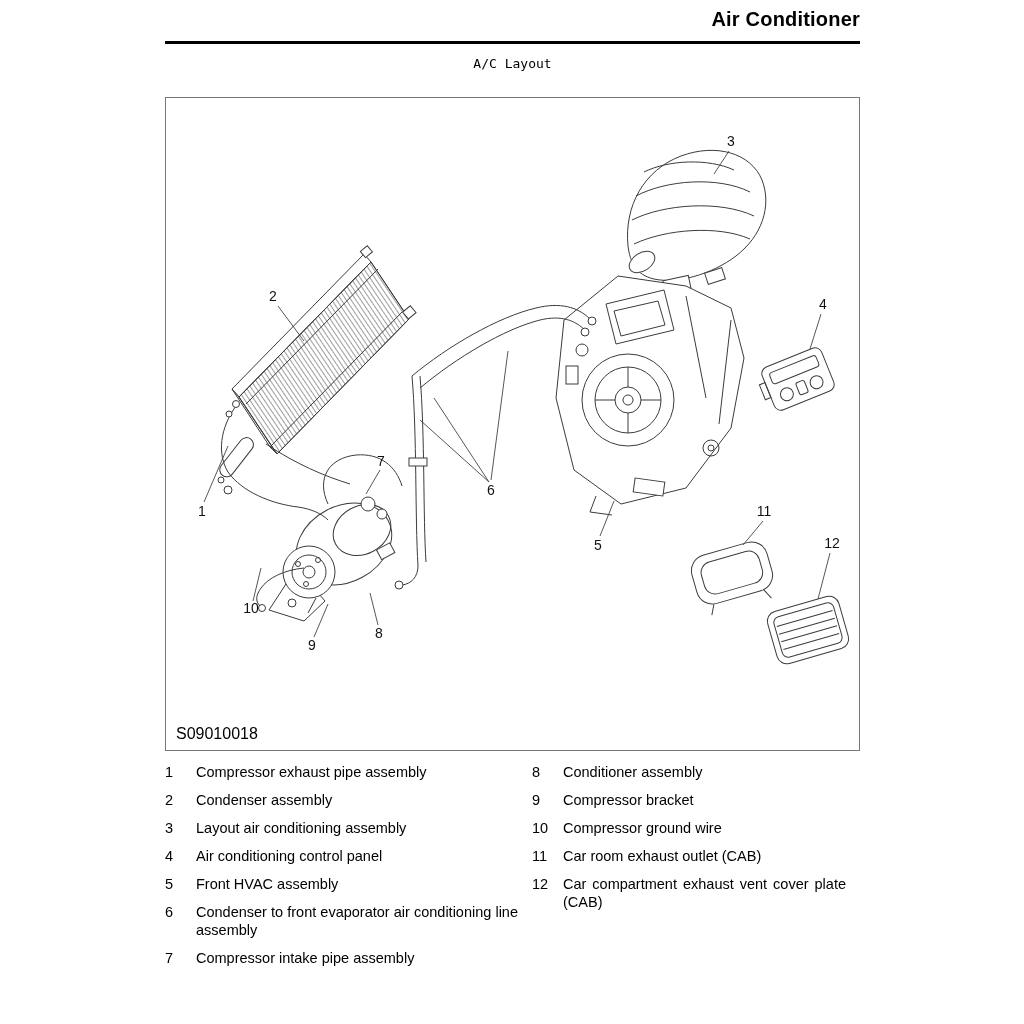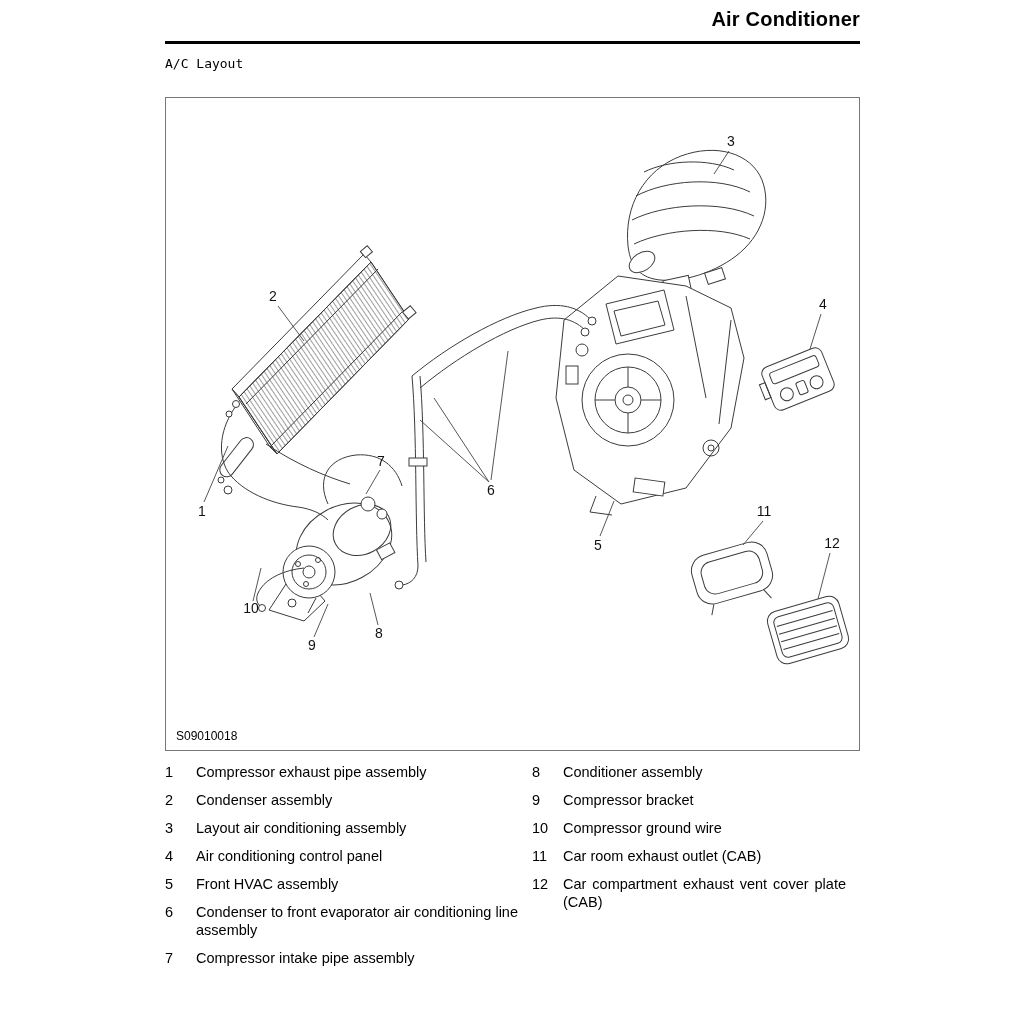--- a/index.html
+++ b/index.html
@@ -8,25 +8,25 @@
     font-family:"Liberation Sans", sans-serif;
   }
   .page{width:1024px;height:876px;box-sizing:border-box;padding:8px 164px 0 165px;}
   .header{text-align:right;}
   .header h1{margin:0;font-size:20px;font-weight:bold;letter-spacing:.2px;}
   .rule-thick{height:3px;background:#000;margin-top:10px;}
   .section-wrap{margin-top:16px;}
   .section-title{display:inline-block;margin:0;font-size:17px;font-weight:bold;
     border-bottom:2px solid #000;padding-bottom:1px;letter-spacing:.2px;}
   .rule-thin{height:2px;background:#000;width:332px;margin-top:3px;}
-  .figure-caption{margin-top:12px;
+  .figure-caption{margin-top:12px;text-align:center;
     font-family:"DejaVu Sans Mono", monospace;font-size:13px;}
   .figure-box{margin-top:26px;border:1px solid #777;height:652px;position:relative;background:#fff;}
   .figure-box svg{display:block;}
-  .figure-code{position:absolute;left:10px;bottom:7px;font-size:12px;margin-top:36px;}
+  .figure-code{position:absolute;left:10px;bottom:7px;font-size:16px;margin-top:36px;}
   .legend{margin-top:12px;display:grid;grid-template-columns:367px 1fr;}
   .legend-col{min-width:0;}
   .legend-item{display:grid;grid-template-columns:31px 1fr;margin-bottom:10px;
     font-size:14.5px;line-height:18px;}
   .legend-item .txt{text-align:justify;padding-right:14px;}
   
   .d path,.d rect,.d circle,.d ellipse,.d line{stroke:#3c3c3c;stroke-width:1;fill:none;}
   .d .w{fill:#ffffff;}
   .d .hatch{fill:url(#fins);stroke:none;}
   .d .lead{stroke:#444;stroke-width:.9;}

